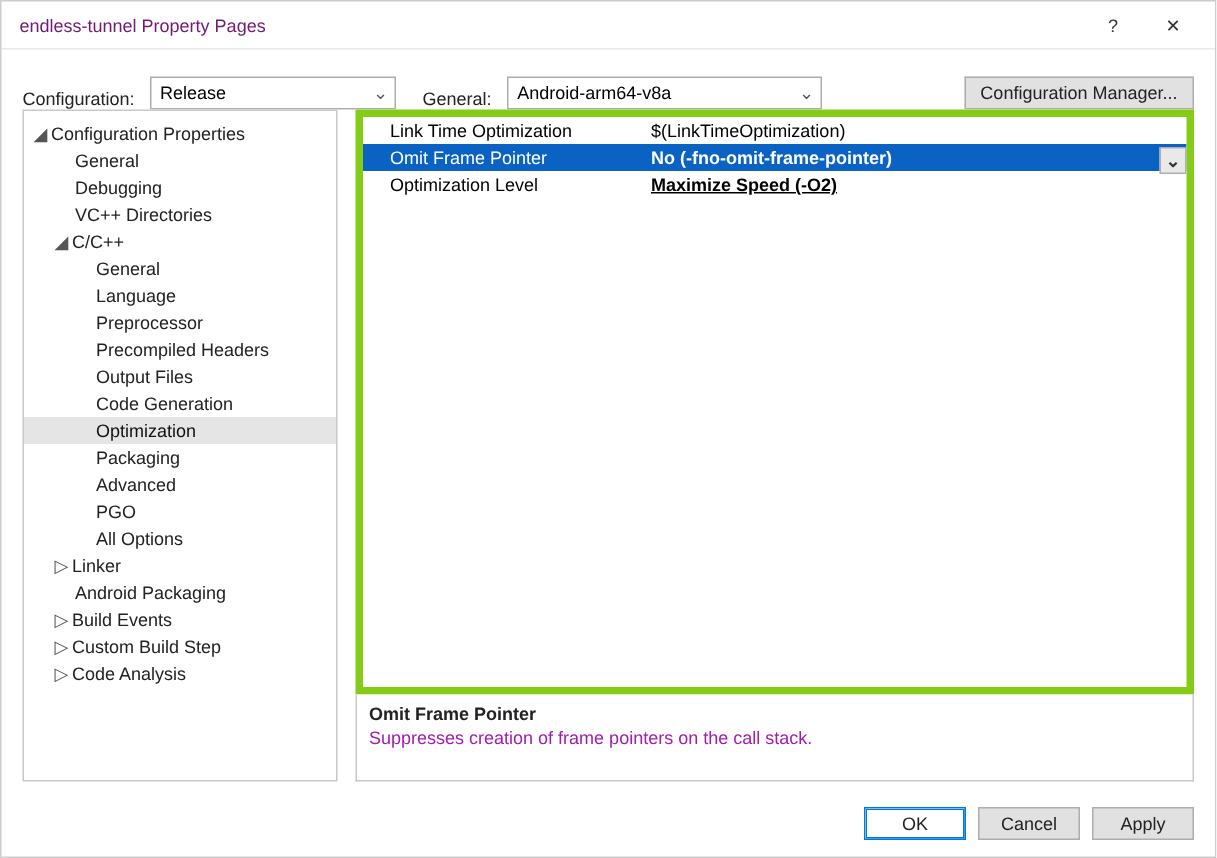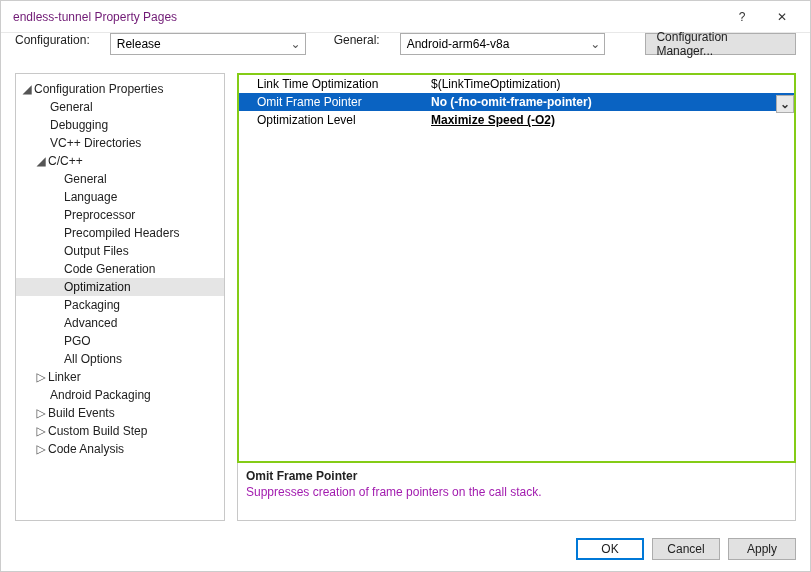--- a/index.html
+++ b/index.html
@@ -1,32 +1,32 @@
 <!DOCTYPE html>
 <html><head>
 <meta charset="utf-8">
 <style>
   * { box-sizing: border-box; font-family: "Segoe UI", Tahoma, sans-serif; font-size: 12px; }
   html, body { margin:0; padding:0; background:#fff; }
   .window { width:811px; height:572px; border:1px solid #ccc; background:#fff; display:flex; flex-direction:column; }
   .titlebar { height:32px; display:flex; align-items:center; padding:0 8px 0 12px; border-bottom:1px solid #e8e8e8;}
   .titlebar .title { flex:1; color:#701a75; }
   .titlebar .tb-btn { width:40px; height:30px; display:flex; align-items:center; justify-content:center; color:#333; }
-  .row-config { height:40px; display:flex; align-items:flex-start; padding:0 14px; gap:20px;}
+  .row-config { height:40px; display:flex; align-items:flex-end; padding:0 14px; gap:10px;}
   .label { color:#222; }
   .combo { display:flex; align-items:center; justify-content:space-between; height:22px; background:#fff; border:1px solid #adadad; padding:0 4px 0 6px; }
   .combo .chev { color:#555; }
   .btn { height:22px; background:#e1e1e1; border:1px solid #adadad; padding:0 10px; display:flex; align-items:center; justify-content:center; color:#222;}
   .main { flex:1; display:flex; padding:0 14px 6px 14px; gap:12px; min-height:0;}
   .tree-pane { width:210px; border:1px solid #c8c8c8; background:#fff; padding:6px 0; overflow:auto;}
   .tree-row { display:flex; align-items:center; height:18px; padding-left:8px; white-space:nowrap; color:#222;}
   .tree-row.sel { background:#e5e5e5; color:#111; }
   .tri { width:10px; color:#555; display:inline-block; text-align:center; margin-right:2px;}
   .right-pane { flex:1; display:flex; flex-direction:column; min-width:0;}
-  .grid { flex:1; border:2px solid #84cc16; background:#fff; overflow:hidden;}
+  .grid { flex:1; border:5px solid #84cc16; background:#fff; overflow:hidden;}
   .grid-row { display:flex; align-items:center; height:18px;}
   .grid-row .cname { width:190px; padding-left:18px; }
   .grid-row .cval  { flex:1; padding-left:2px; position:relative;}
   .grid-row.sel { background:#0a63c2; color:#fff; }
   .grid-row.sel .cval { font-weight:bold; }
   .grid-row.bold .cval { font-weight:bold;text-decoration:underline; }
   .dd-btn { position:absolute; right:0; top:0; width:18px; height:18px; border:1px solid #adadad; background:#e9e9e9; display:flex; align-items:center; justify-content:center; color:#333;}
   .desc-box { height:58px; border:1px solid #c8c8c8; border-top: none; padding:6px 8px; background:#fff;}
   .desc-box .dtitle { font-weight:bold; color:#222; margin-bottom:2px;}
   .desc-box .dtext { color:#a21caf; }
@@ -43,21 +43,21 @@
     <div class="tb-btn">
         <span>?</span>
       </div>
     <div class="tb-btn">
         <span>✕</span>
       </div>
   </div>
 
   <div class="row-config">
     <span class="label">Configuration:</span>
-    <div class="combo" style="width:200px;">
+    <div class="combo" style="width:164px;">
       <span>Release</span>
       <span class="chev">⌄</span>
     </div>
     <span class="label" style="margin-left:8px;">General:</span>
     <div class="combo" style="width:210px;">
       <span>Android-arm64-v8a</span>
       <span class="chev">⌄</span>
     </div>
     <div style="flex:1"></div>
     <div class="btn">

